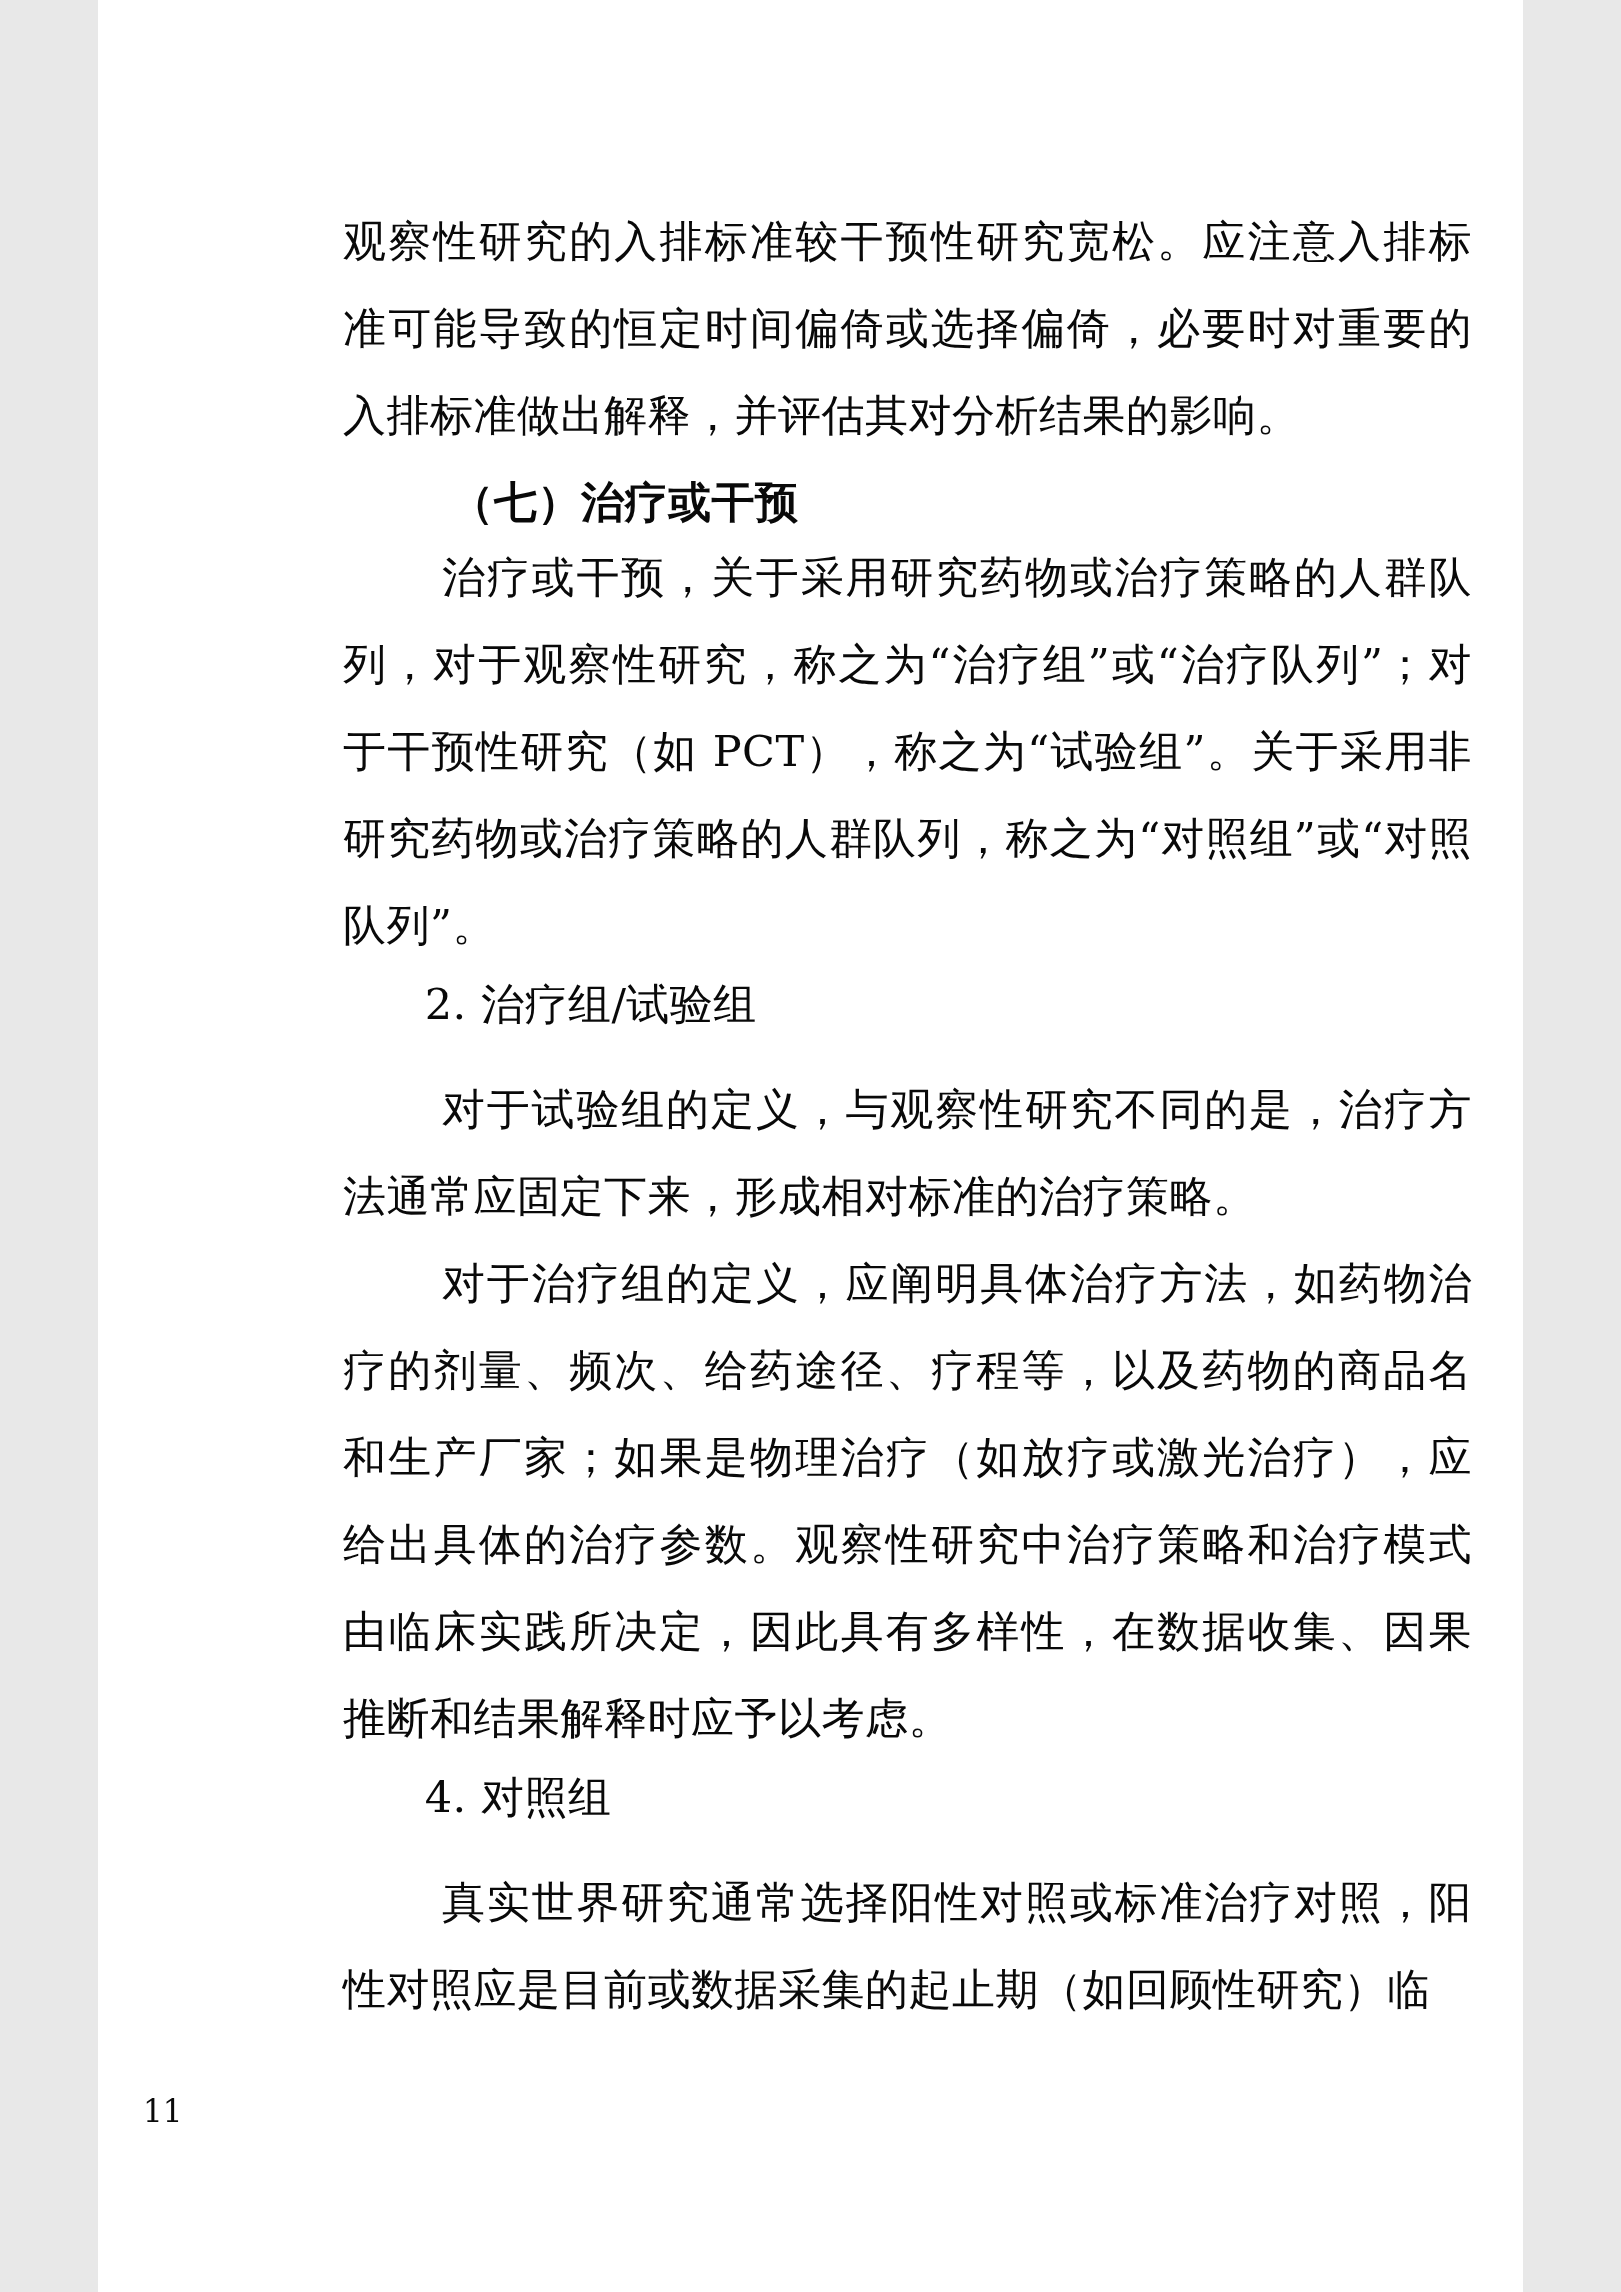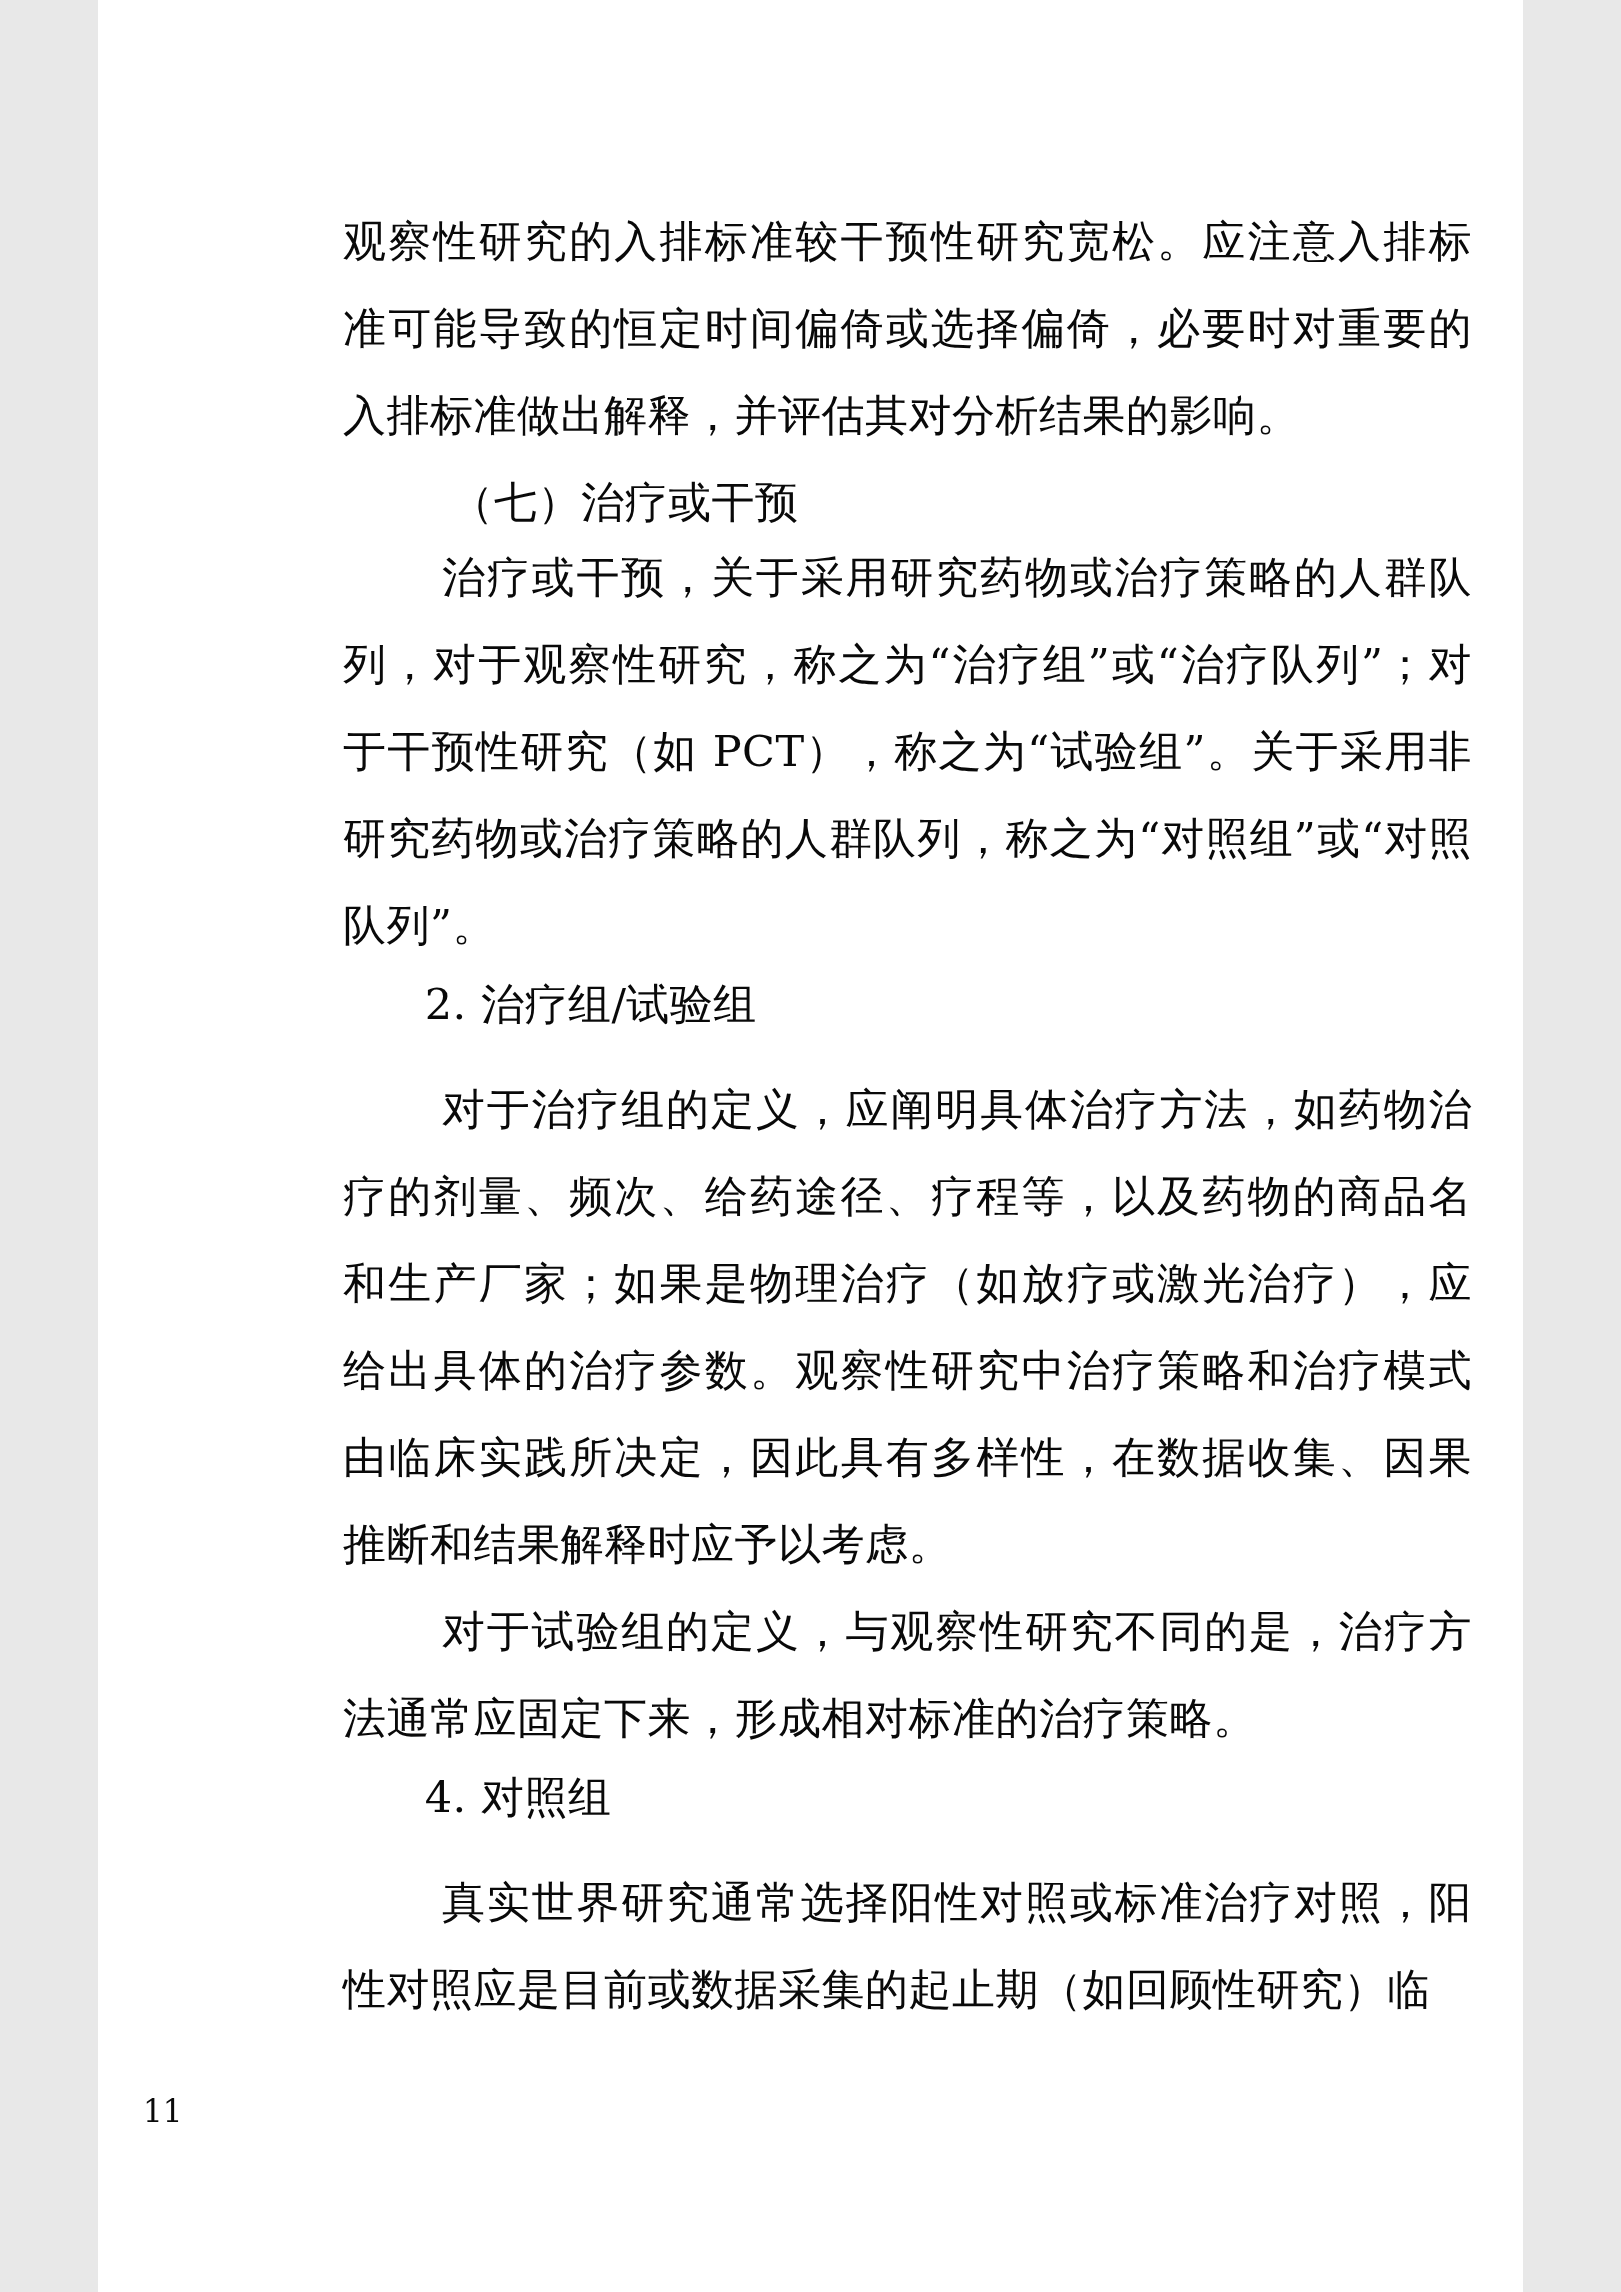--- a/index.html
+++ b/index.html
@@ -31,21 +31,21 @@
   .doc-body p {
     margin: 0;
     padding: 0;
   }
   p.body.indent { text-indent: 2.3em; }
   p.body.no-indent { text-indent: 0; }
   
   p.heading-kaiti {
     text-indent: 2.5em;
     margin-bottom: -11.8px;
-    font-weight: 400;
+    font-weight: 700;
   }
   
   p.heading-numbered {
     text-indent: 1.9em;
     margin-top: -7.8px;
     margin-bottom: 17.6px;
   }
   .footer {
     position: absolute;
     left: 0;
@@ -60,22 +60,22 @@
 </style>
 </head>
 <body>
 
 <div class="page">
   <div class="doc-body">
       <p class="body no-indent">观察性研究的入排标准较干预性研究宽松。应注意入排标准可能导致的恒定时间偏倚或选择偏倚，必要时对重要的入排标准做出解释，并评估其对分析结果的影响。</p>
       <p class="heading-kaiti indent">（七）治疗或干预</p>
       <p class="body indent">治疗或干预，关于采用研究药物或治疗策略的人群队列，对于观察性研究，称之为“治疗组”或“治疗队列”；对于干预性研究（如 PCT），称之为“试验组”。关于采用非研究药物或治疗策略的人群队列，称之为“对照组”或“对照队列”。</p>
       <p class="heading-numbered indent">2. 治疗组/试验组</p>
+      <p class="body indent">对于试验组的定义，与观察性研究不同的是，治疗方法通常应固定下来，形成相对标准的治疗策略。</p>
       <p class="body indent">对于治疗组的定义，应阐明具体治疗方法，如药物治疗的剂量、频次、给药途径、疗程等，以及药物的商品名和生产厂家；如果是物理治疗（如放疗或激光治疗），应给出具体的治疗参数。观察性研究中治疗策略和治疗模式由临床实践所决定，因此具有多样性，在数据收集、因果推断和结果解释时应予以考虑。</p>
-      <p class="body indent">对于试验组的定义，与观察性研究不同的是，治疗方法通常应固定下来，形成相对标准的治疗策略。</p>
       <p class="heading-numbered indent">4. 对照组</p>
       <p class="body indent">真实世界研究通常选择阳性对照或标准治疗对照，阳性对照应是目前或数据采集的起止期（如回顾性研究）临</p>
     </div>
   <div class="footer">
     <span class="num">11</span>
   </div>
 </div>
 
 
 </body></html>

